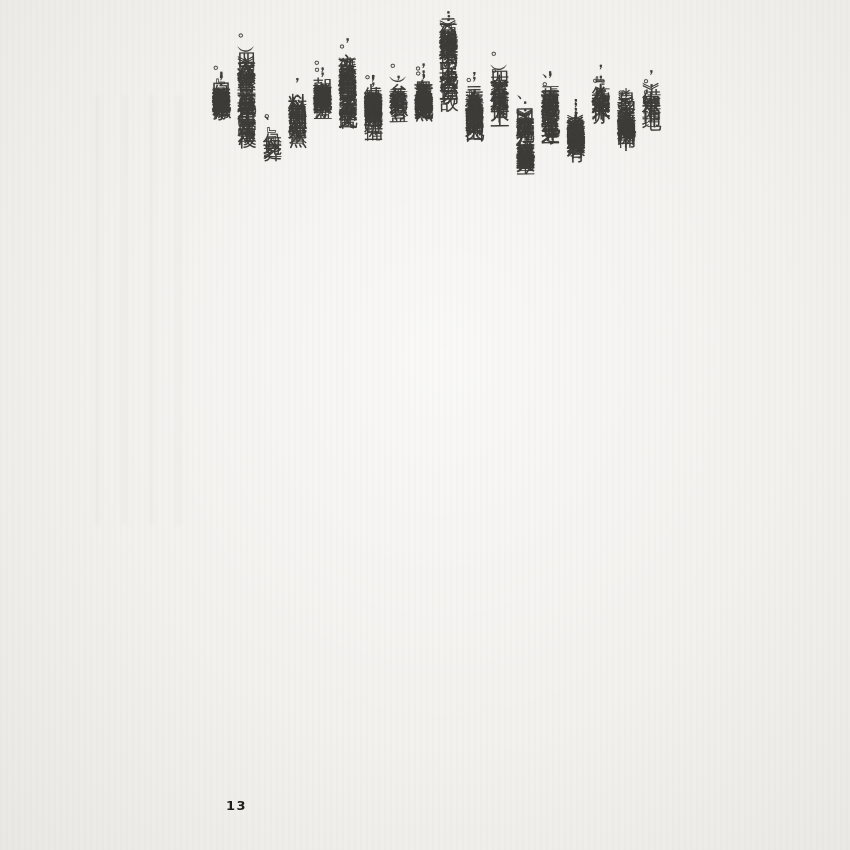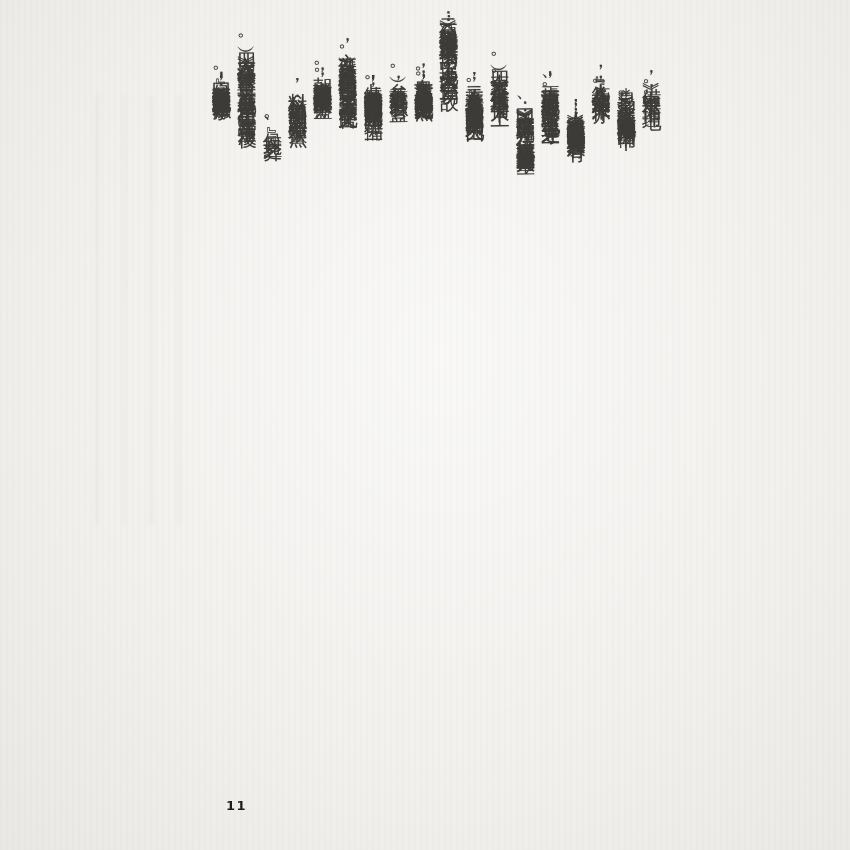--- a/index.html
+++ b/index.html
@@ -97,14 +97,14 @@
     <div class="col indent-0">易道，蓋有以異乎蓍義矣）。</div>
     <div class="col indent-2">《三備》雖《隋志》已見著錄，而書成於何時，遂未能判定。觀其引及郭景純占；</div>
     <div class="col indent-1">又言『僧』，（此字承友人勞貞一先生指出），曰『佛』（路給水所引佚文，見後）。郭</div>
     <div class="col indent-0">景純即郭璞，卒於東晉初。『僧』稱，蓋亦不能更早於六朝。</div>
     <div class="col indent-2">然書中殆亦頗剽襲早年之材料，例如：</div>
     <div class="col indent-2">、『葬之封侯』。</div>
     <div class="col indent-2">後漢靈帝建安二年崔坊買地券云：『千侯百歲』（《善齋吉金錄任器》六四）。漢人</div>
     <div class="col indent-0">之於墓葬，希望地蔭，子孫得至千侯，而《三備》亦曰：『葬之封侯』。</div>
   </div>
 
-  <div class="page-number">11</div>
+  <div class="page-number">13</div>
 </div>
 
 </body></html>

